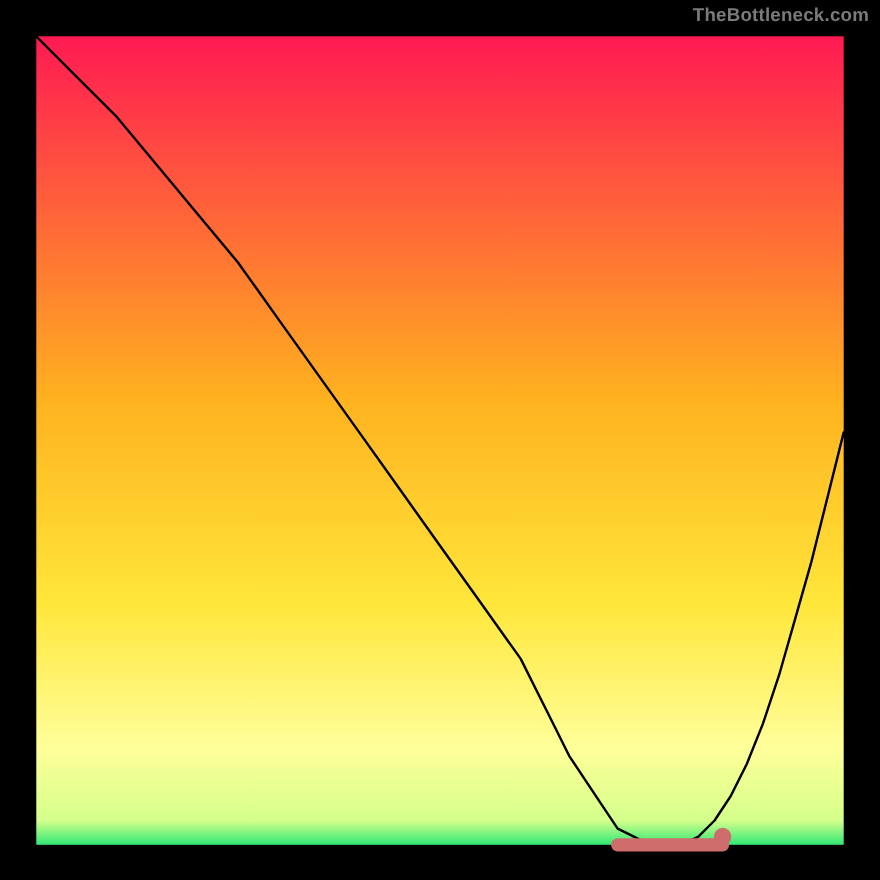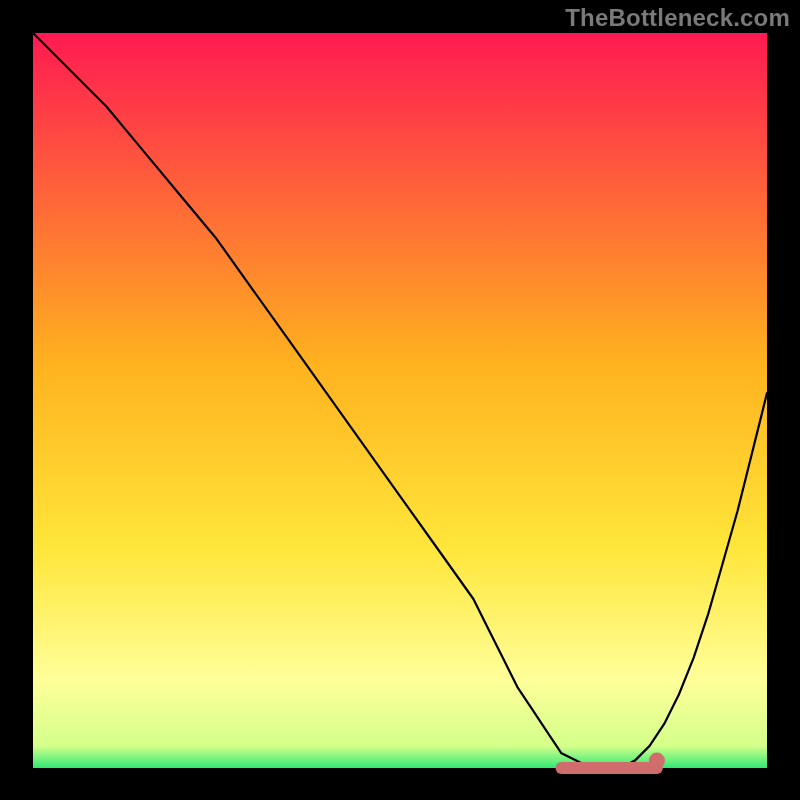--- a/index.html
+++ b/index.html
@@ -15,21 +15,21 @@
     position: relative;
     width: 800px;
     height: 800px;
     background: #000;
   }
   .attribution {
     position: absolute;
     top: 4px;
     right: 10px;
     color: #7a7a7a;
-    font-size: 24px;
+    font-size: 17px;
     font-weight: 600;
     letter-spacing: 0.2px;
     z-index: 50;
   }
   svg {
     position: absolute;
     left: 0;
     top: 0;
   }
 </style>

